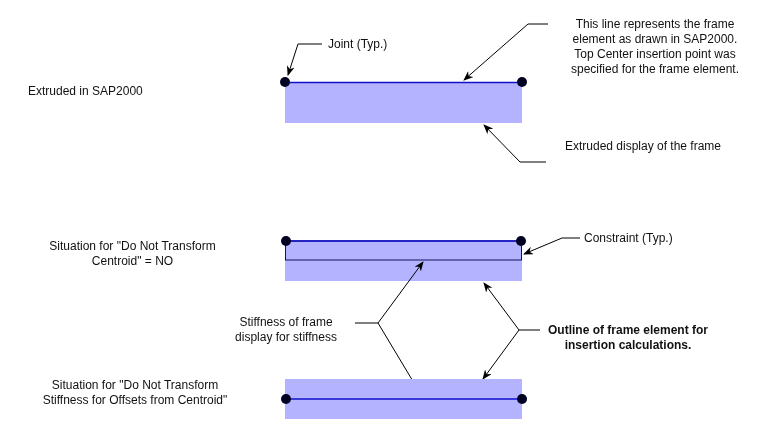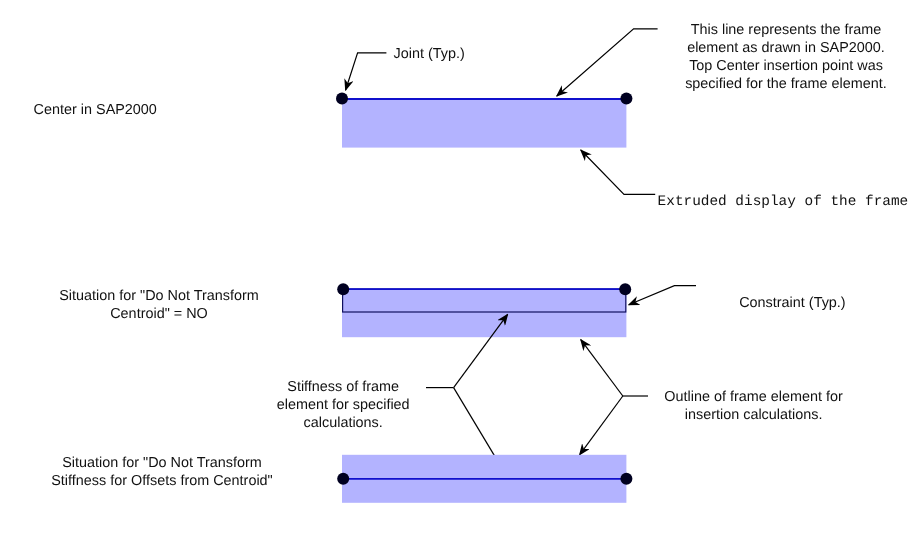--- a/index.html
+++ b/index.html
@@ -48,49 +48,48 @@
   <line x1="519" y1="330" x2="483" y2="379" stroke="#000" stroke-width="1" marker-end="url(#ah)"></line>
 
   <g>
     <rect x="285" y="379" width="237" height="40" fill="#b3b3ff"></rect>
     <line x1="285" y1="399" x2="522" y2="399" stroke="#1010cc" stroke-width="1.5"></line>
     <circle cx="286" cy="399" r="5" fill="#000020"></circle>
     <circle cx="522" cy="399" r="5" fill="#000020"></circle>
   </g>
 </svg>
 
-<div class="lbl left" style="left:28px; top:84px;">Center in SAP2000</div>
+<div class="lbl left" style="left:28px; top:84px;">Extruded in SAP2000</div>
 
 <div class="lbl left" style="left:328px; top:37px;">Joint (Typ.)</div>
 
 <div class="lbl ctr" style="left:550px; top:17px; width:210px;">
   <div>This line represents the frame</div>
   <div>element as drawn in SAP2000.</div>
   <div>Top Center insertion point was</div>
   <div>specified for the frame element.</div>
 </div>
 
-<div class="lbl ctr" style="left:548px; top:161px; width:190px;font-family:Liberation Mono, monospace;">
+<div class="lbl ctr" style="left:548px; top:139px; width:190px;">
   <div>Extruded display of the frame</div>
 </div>
 
 <div class="lbl ctr" style="left:20px; top:239px; width:225px;">
   <div>Situation for "Do Not Transform</div>
   <div>Centroid" = NO</div>
 </div>
 
-<div class="lbl left" style="left:584px; top:245px;margin-left:32px;">Constraint (Typ.)</div>
+<div class="lbl left" style="left:584px; top:231px;">Constraint (Typ.)</div>
 
 <div class="lbl ctr" style="left:220px; top:315px; width:132px;">
   <div>Stiffness of frame</div>
-  <div>element for specified</div>
-  <div>calculations.</div>
+  <div>display for stiffness</div>
 </div>
 
-<div class="lbl ctr" style="left:544px; top:323px; width:168px;">
+<div class="lbl ctr" style="left:544px; top:323px; width:168px;font-weight:bold;">
   <div>Outline of frame element for</div>
   <div>insertion calculations.</div>
 </div>
 
 <div class="lbl ctr" style="left:15px; top:378px; width:240px;">
   <div>Situation for "Do Not Transform</div>
   <div>Stiffness for Offsets from Centroid"</div>
 </div>
 
 </body></html>

